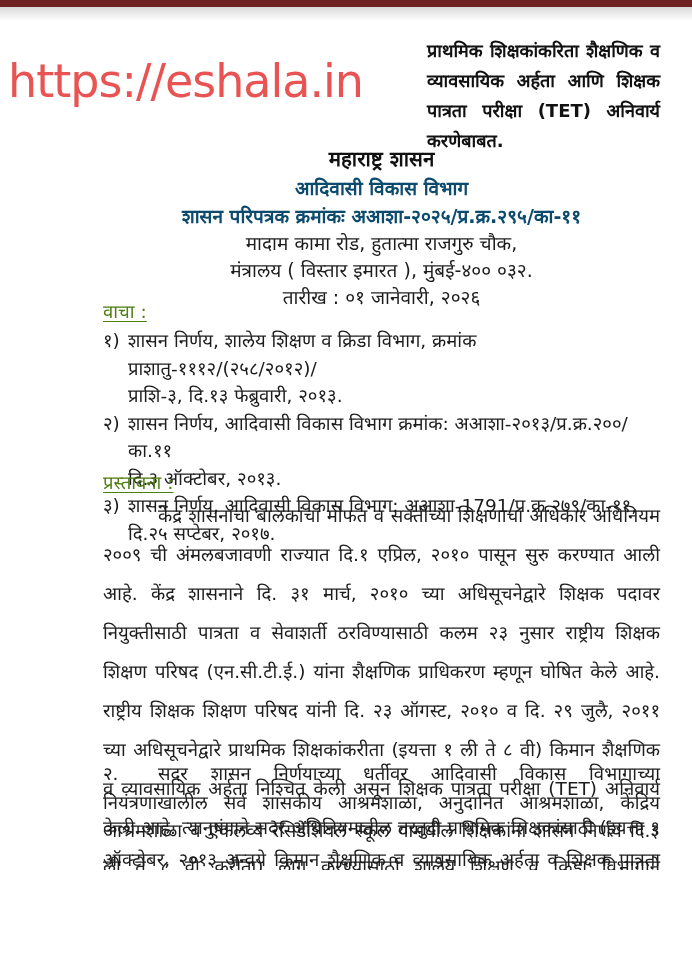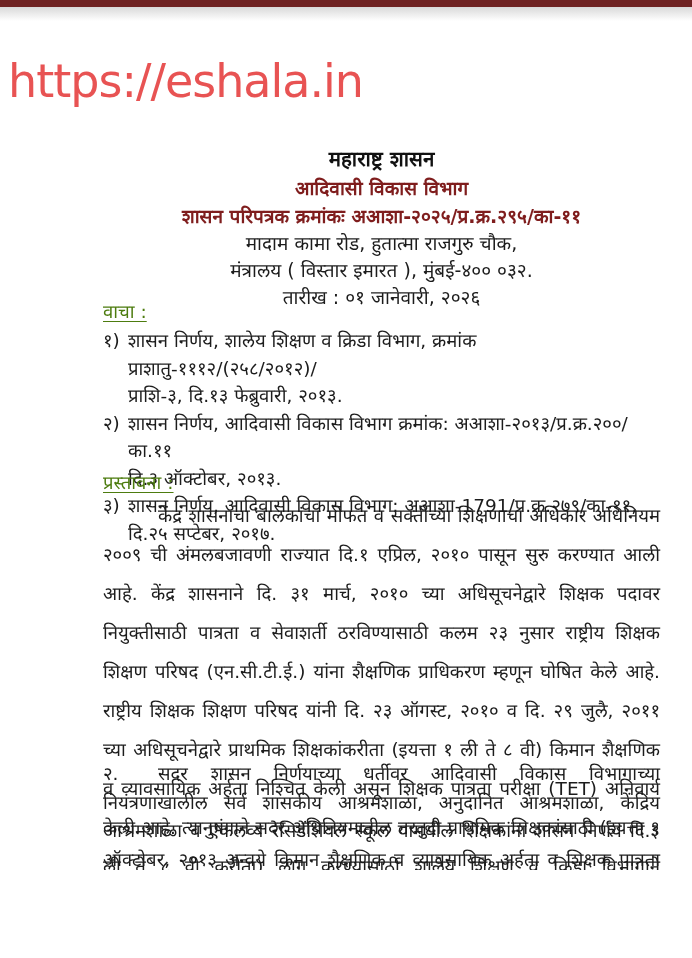--- a/index.html
+++ b/index.html
@@ -66,21 +66,21 @@
     font-size: 20.5px;
     font-weight: bold;
     line-height: 30px;
     color: #111111;
     text-align: center;
   }
   .header-dept, .header-circular {
     font-size: 19px;
     font-weight: bold;
     line-height: 28px;
-    color: #7f1d1d;
+    color: #0c4a6e;
   }
   .header-addr, .header-date {
     font-size: 19px;
     line-height: 27px;
   }
   .read-section {
     position: absolute;
     left: 103px; top: 299px;
     width: 557px;
   }
@@ -130,20 +130,21 @@
 <body>
 
 <div class="page">
 
   <div class="top-border"></div>
   <div class="top-shadow"></div>
   <div class="corner-square"></div>
 
   <div class="watermark">https://eshala.in</div>
 
+  <div class="subject-block">प्राथमिक शिक्षकांकरिता शैक्षणिक व व्यावसायिक अर्हता आणि शिक्षक पात्रता परीक्षा (TET) अनिवार्य करणेबाबत.</div>
 
   <div class="header-block">
     <div class="header-govt">महाराष्ट्र शासन</div>
     <div class="header-dept">आदिवासी विकास विभाग</div>
     <div class="header-circular">शासन परिपत्रक क्रमांकः अआशा-२०२५/प्र.क्र.२९५/का-११</div>
     <div class="header-addr">मादाम कामा रोड,  हुतात्मा राजगुरु चौक,</div>
     <div class="header-addr">मंत्रालय ( विस्तार इमारत ), मुंबई-४०० ०३२.</div>
     <div class="header-date">तारीख : ०१ जानेवारी, २०२६</div>
   </div>
 

